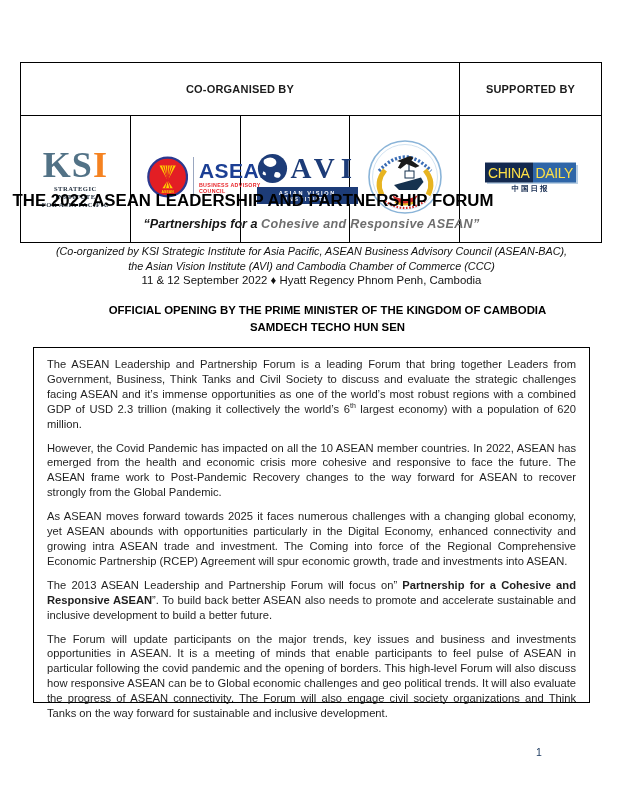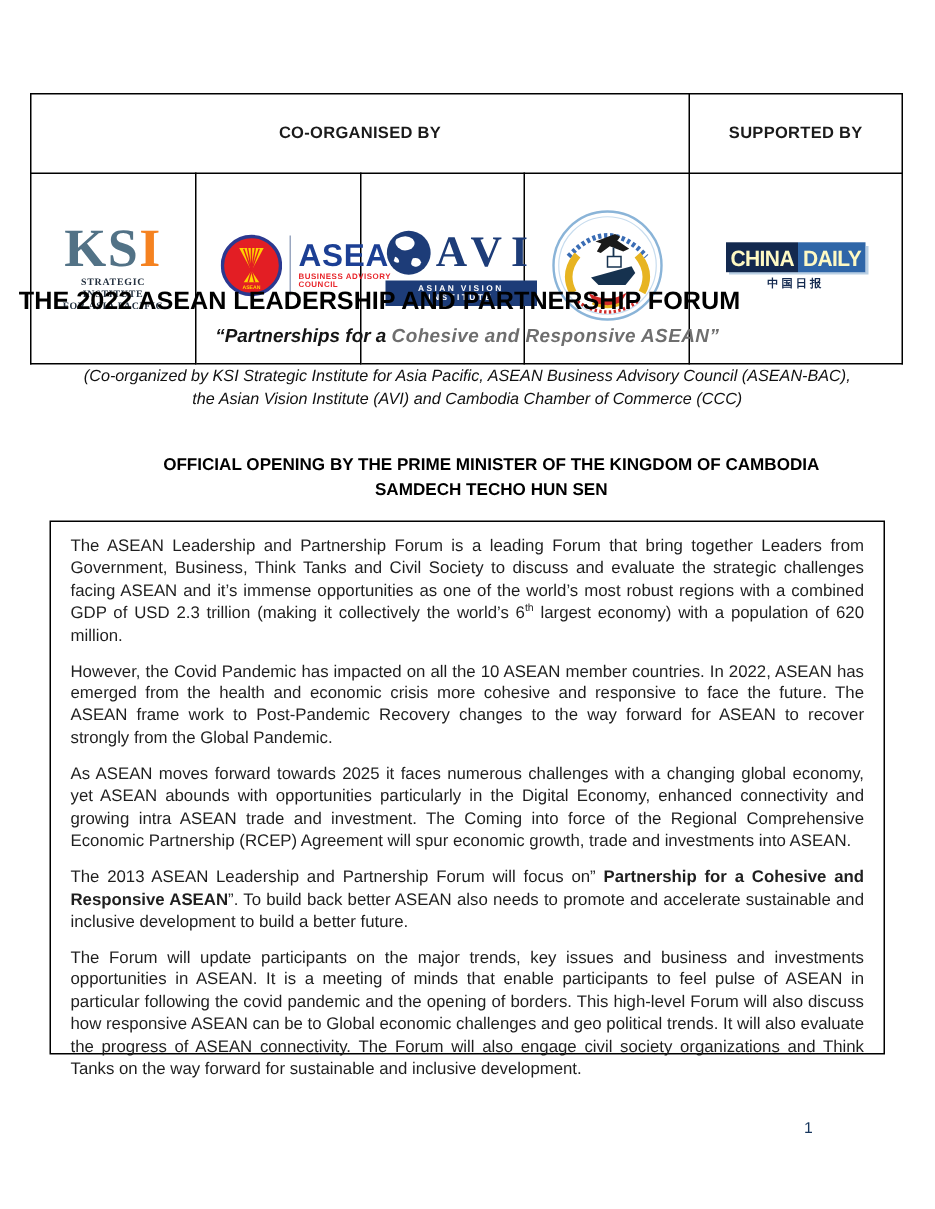--- a/index.html
+++ b/index.html
@@ -32,21 +32,21 @@
   .avi{display:inline-block;}
   .avi-top{display:flex;align-items:center;justify-content:center;gap:3px;}
   .avi-acronym{font-family:"Liberation Serif","DejaVu Serif",serif;font-weight:bold;font-size:29px;
                color:var(--avi-navy,#1d3c78);letter-spacing:6px;line-height:1;}
   .avi-banner{margin-top:3px;background:var(--avi-navy,#1d3c78);color:#fff;font-weight:bold;
               font-size:5.6px;letter-spacing:1.6px;padding:2.5px 4px;text-align:center;}
 
   
   .cd{display:inline-block;text-align:center;}
   .cd-bar{display:inline-flex;line-height:1;box-shadow:2px 2px 0 #b9cfe4;}
-  .cd-bar span{color:#fef9c3;font-weight:bold;font-size:14px;letter-spacing:-.4px;padding:3px 3px 2px;
+  .cd-bar span{color:#fde047;font-weight:normal;font-size:14px;letter-spacing:-.4px;padding:3px 3px 2px;
                transform:scaleY(1.05);}
   .cd-china{background:var(--cd-navy,#13294f);}
   .cd-daily{background:var(--cd-blue,#2f66a8);}
   .cd-cn{margin-top:2px;font-size:7.5px;font-weight:bold;color:var(--cd-navy,#13294f);letter-spacing:2px;}
 
   
   .title{position:absolute;top:191px;left:0;width:506px;text-align:center;
          font-size:16.8px;font-weight:bold;color:#000;}
   .subtitle{position:absolute;top:217px;left:0;width:623px;text-align:center;
             font-size:12.6px;font-weight:bold;font-style:italic;}
@@ -158,20 +158,21 @@
 
   <div class="title">THE 2022 ASEAN LEADERSHIP AND PARTNERSHIP FORUM</div>
 
   <div class="subtitle">
     <span class="sub-black">“Partnerships for a </span><span class="sub-gray">Cohesive and Responsive ASEAN”</span>
   </div>
 
   <div class="orgblock">
     <div>(Co-organized by KSI Strategic Institute for Asia Pacific, ASEAN Business Advisory Council (ASEAN-BAC),</div>
     <div>the Asian Vision Institute (AVI) and Cambodia Chamber of Commerce (CCC)</div>
+    <div class="dateline">11 &amp; 12 September 2022  ♦ Hyatt Regency Phnom Penh, Cambodia</div>
   </div>
 
   <div class="opening">
     <div>OFFICIAL OPENING BY THE PRIME MINISTER OF THE KINGDOM OF CAMBODIA</div>
     <div>SAMDECH TECHO HUN SEN</div>
   </div>
 
   <div class="textbox">
       <p><span>The ASEAN Leadership and Partnership Forum is a leading Forum that bring together Leaders from Government, Business, Think Tanks and Civil Society to discuss and evaluate the strategic challenges facing ASEAN and it’s immense opportunities as one of the world’s most robust regions with a combined GDP of USD 2.3 trillion (making it collectively the world’s 6</span><sup>th</sup><span> largest economy) with a population of 620 million.</span></p>
       <p><span>However, the Covid Pandemic has impacted on all the 10 ASEAN member countries. In 2022, ASEAN has emerged from the health and economic crisis more cohesive and responsive to face the future. The ASEAN frame work to Post-Pandemic Recovery changes to the way forward for ASEAN to recover strongly from the Global Pandemic.</span></p>

